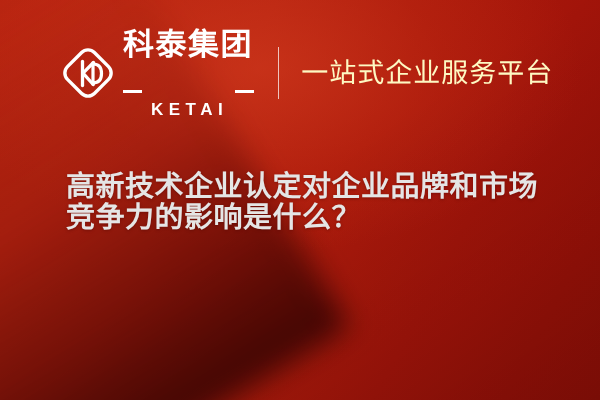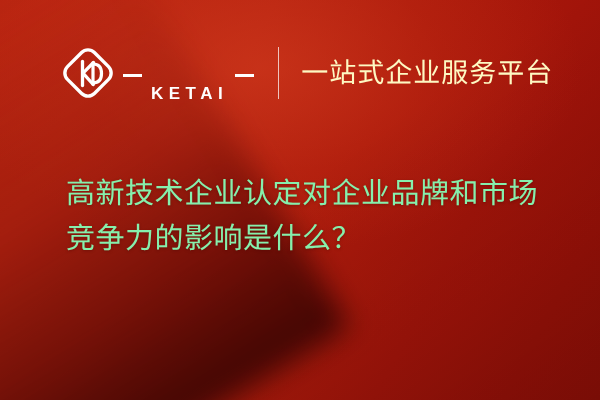--- a/index.html
+++ b/index.html
@@ -155,23 +155,23 @@
   }
 
   
   .headline {
     position: absolute;
     left: 66px;
     top: 152px;
     width: 500px;
     font-family: "DejaVu Sans", "Liberation Sans", sans-serif;
     font-size: 29px;
-    font-weight: 400;
-    color: #86efac;
-    line-height: 45px;
+    font-weight: 700;
+    color: #e5e5e5;
+    line-height: 31px;
     letter-spacing: 0.5px;
     text-shadow: 0 1px 3px rgba(70, 4, 2, 0.40);
   }
 </style>
 </head>
 <body>
 
 <div class="banner">
 
   <div class="bg-layer-main"></div>
@@ -187,20 +187,21 @@
           <g transform="rotate(45 28 28)">
             <rect x="9" y="9" width="38" height="38" rx="9" ry="9" fill="none" stroke="#ffffff" stroke-width="3.4"></rect>
           </g>
           <path d="M22.5 16.5 L22.5 40.5" stroke="#ffffff" stroke-width="3.3" stroke-linecap="round" fill="none"></path>
           <path d="M33.5 17.5 L23.0 28.2 L33.2 39.5" stroke="#ffffff" stroke-width="3.3" stroke-linecap="round" stroke-linejoin="round" fill="none"></path>
           <path d="M33.0 17.8 L33.0 39.2" stroke="#ffffff" stroke-width="3.2" stroke-linecap="round" fill="none"></path>
           <path d="M33.0 19.0 Q41.5 19.0 41.5 28.4 Q41.5 37.8 33.0 37.8" stroke="#ffffff" stroke-width="3.2" fill="none" stroke-linecap="round"></path>
         </svg>
       </div>
       <div class="logo-words">
+        <div class="logo-cn">科泰集团</div>
         <div class="logo-en-row">
           <span class="logo-dash"></span>
           <span class="logo-en">KETAI</span>
           <span class="logo-dash"></span>
         </div>
       </div>
     </div>
 
     <div class="header-divider"></div>
 

